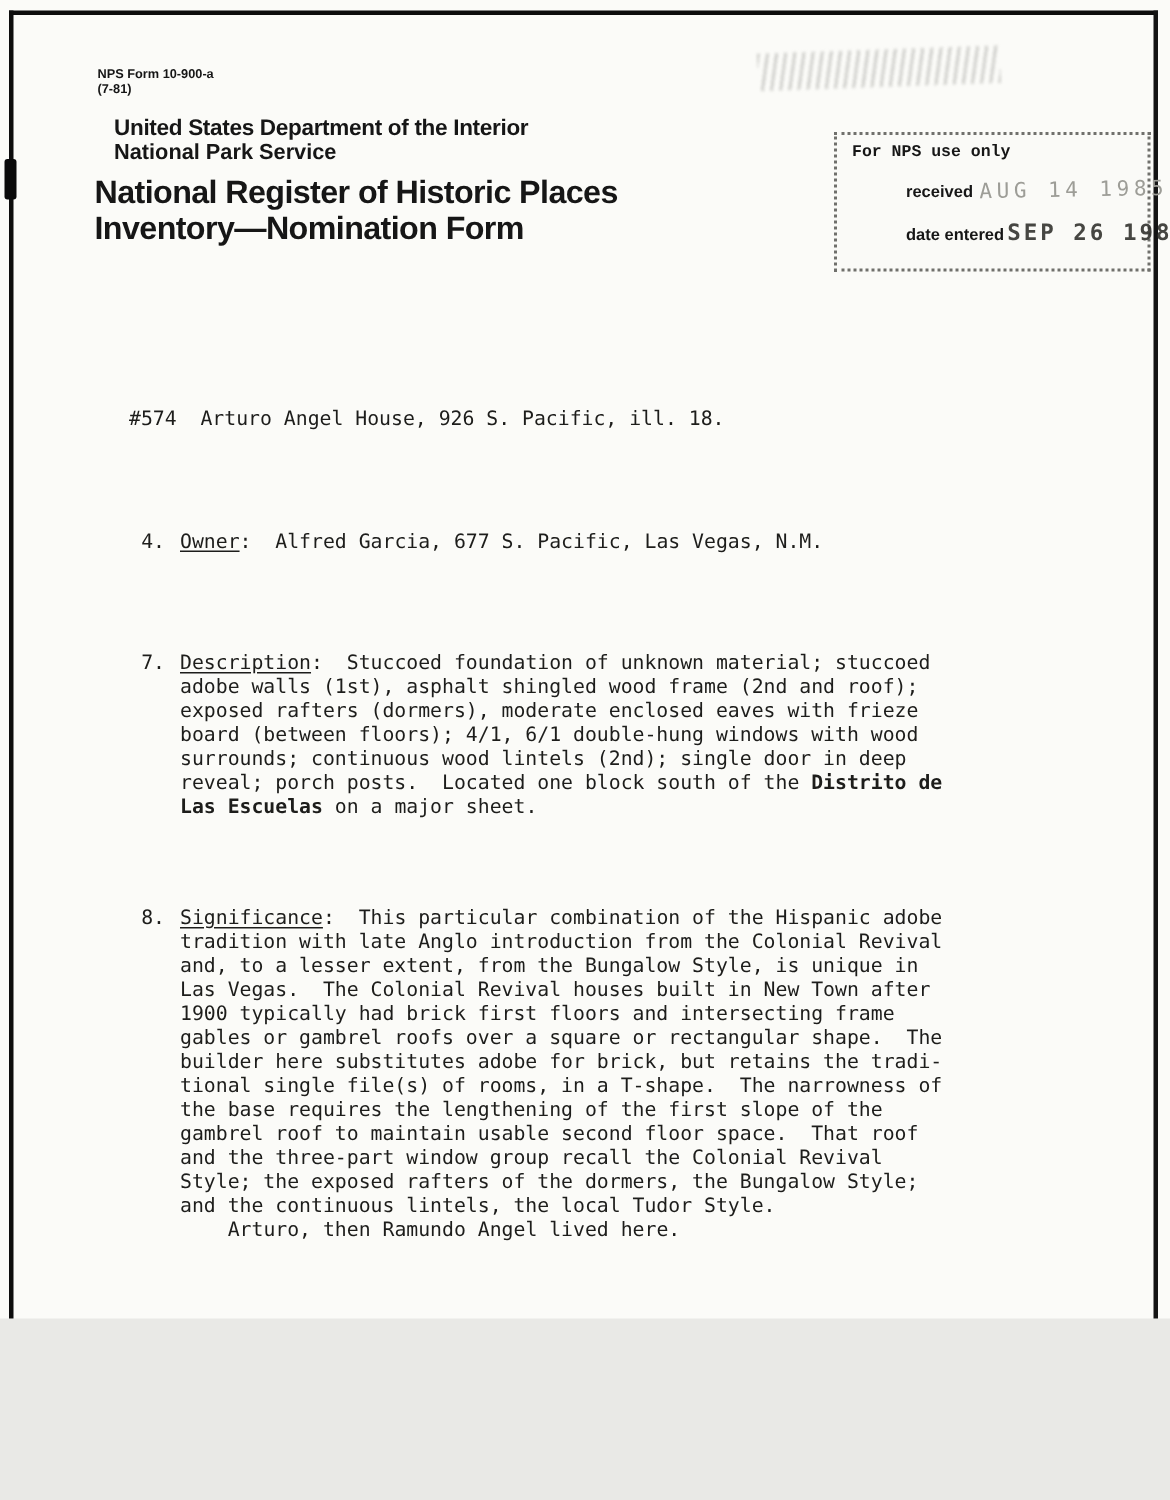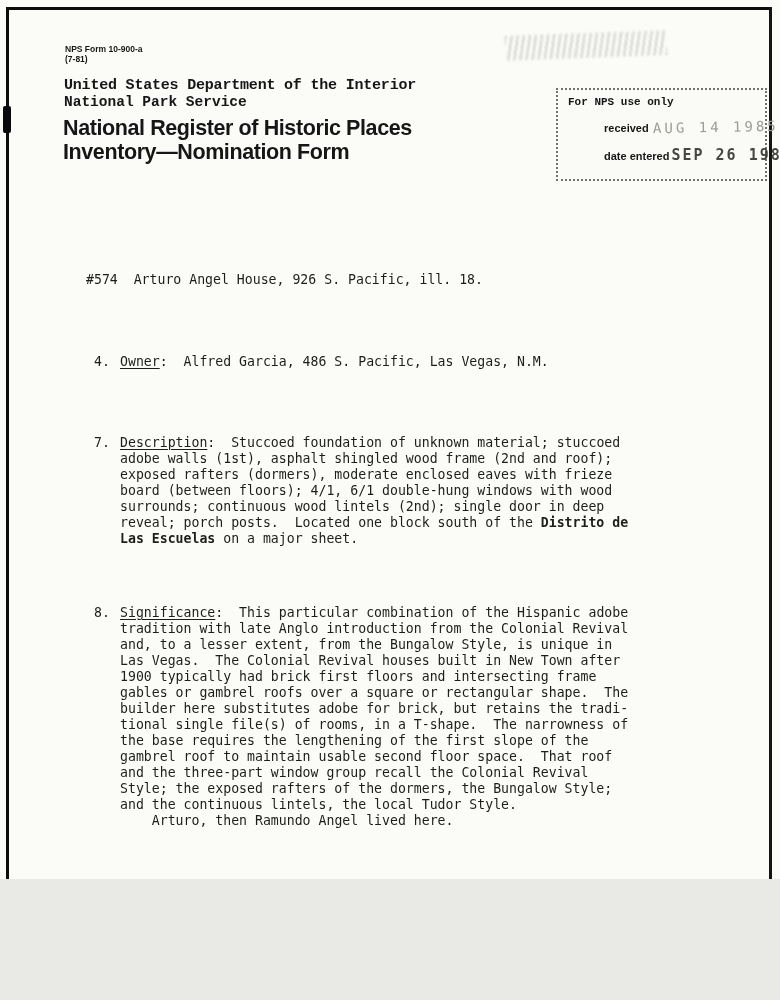--- a/index.html
+++ b/index.html
@@ -15,21 +15,21 @@
   .edge-right { position:absolute; left:769px; top:7px;  width:3px;   height:974px; background:#141414; }
   .bottom-bar { position:absolute; left:9px;  top:981px; width:752px; height:15px; background:#080808; }
   .edge-blob  { position:absolute; left:3px;  top:106px; width:8px;   height:27px; background:#0a0a0a; border-radius:2px; }
   .smudge {
     position:absolute; left:505px; top:33px; width:162px; height:25px;
     background:repeating-linear-gradient(100deg, rgba(125,125,120,.35) 0 2px, transparent 2px 6px);
     filter:blur(1px); transform:rotate(-2deg);
   }
   
   .form-no { position:absolute; left:65px; top:44px; font-size:8.5px; font-weight:bold; line-height:10px; }
-  .agency  { position:absolute; left:64px; top:77px; font-weight:bold;font-family:Liberation Mono, monospace; }
+  .agency  { position:absolute; left:76px; top:77px; font-weight:bold; }
   .agency .l1 { font-size:15px; line-height:17px; letter-spacing:-0.2px; }
   .agency .l2 { font-size:14.5px; line-height:16px; }
   .title   { position:absolute; left:63px; top:117px; font-weight:bold; font-size:21.5px; line-height:23.5px; letter-spacing:-0.4px; }
   
   .nps-box {
     position:absolute; left:556px; top:88px; width:211px; height:93px;
     border:2px dotted #70706c; padding:6px 10px 0 10px; background:rgba(250,250,247,.6);
   }
   .nps-box .hdr { font-size:11px; font-weight:bold;font-family:Liberation Mono, monospace; }
   .nps-row { display:flex; align-items:baseline; margin-top:11px; }
@@ -103,21 +103,21 @@
     </div>
   </div>
 
 
   <div class="doc-body">
 
     <div class="heading">#574  Arturo Angel House, 926 S. Pacific, ill. 18.</div>
 
     <div class="item m-item4">
       <span class="num">4.</span>
-      <span class="content"><span class="u">Owner</span><span>:  Alfred Garcia, 486 S. Pacific, Las Vegas, N.M.</span></span>
+      <span class="content"><span class="u">Owner</span><span>:  Alfred Garcia, 677 S. Pacific, Las Vegas, N.M.</span></span>
     </div>
 
     <div class="item m-item7">
       <span class="num">7.</span>
       <span class="content"><span class="u">Description</span><span>:  Stuccoed foundation of unknown material; stuccoed
 adobe walls (1st), asphalt shingled wood frame (2nd and roof);
 exposed rafters (dormers), moderate enclosed eaves with frieze
 board (between floors); 4/1, 6/1 double-hung windows with wood
 surrounds; continuous wood lintels (2nd); single door in deep
 reveal; porch posts.  Located one block south of the </span><span class="b">Distrito de

